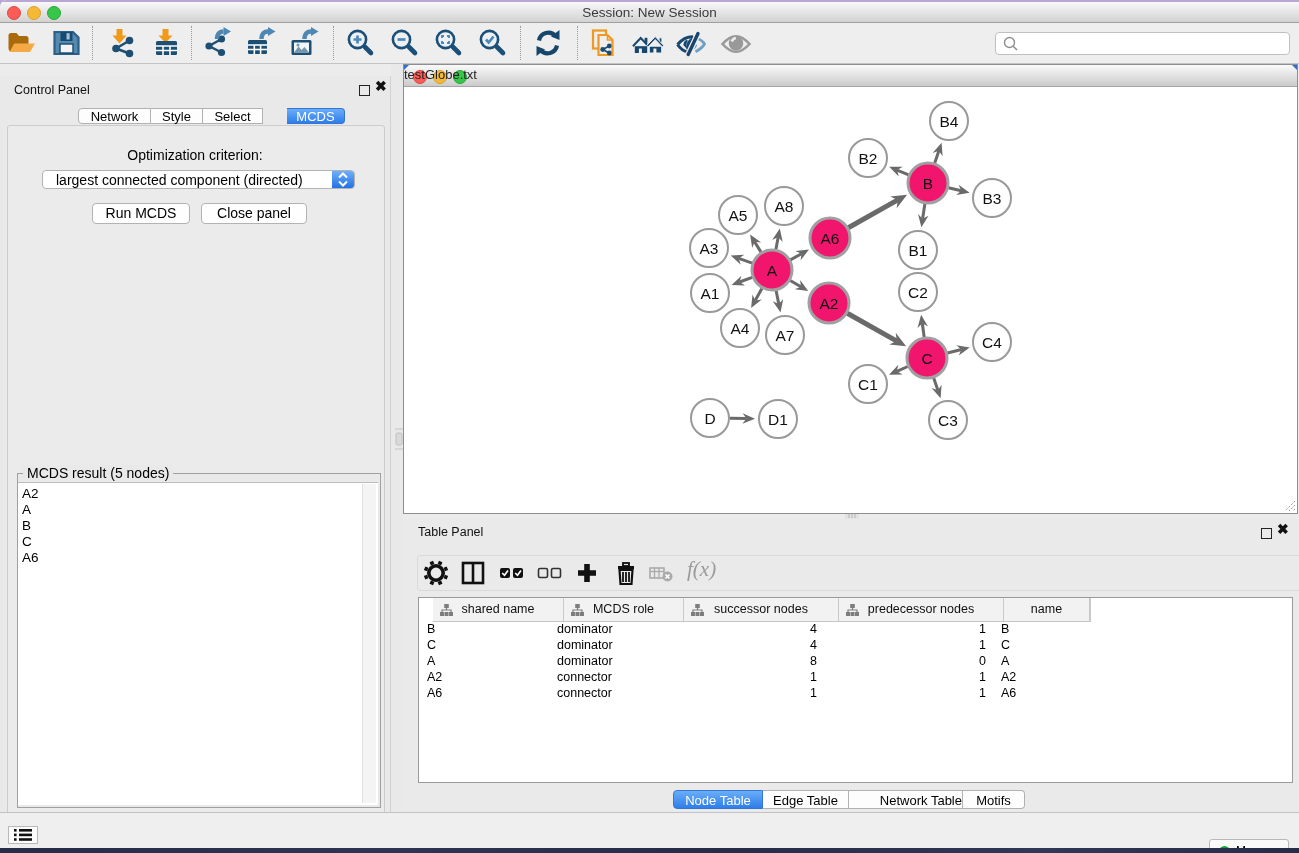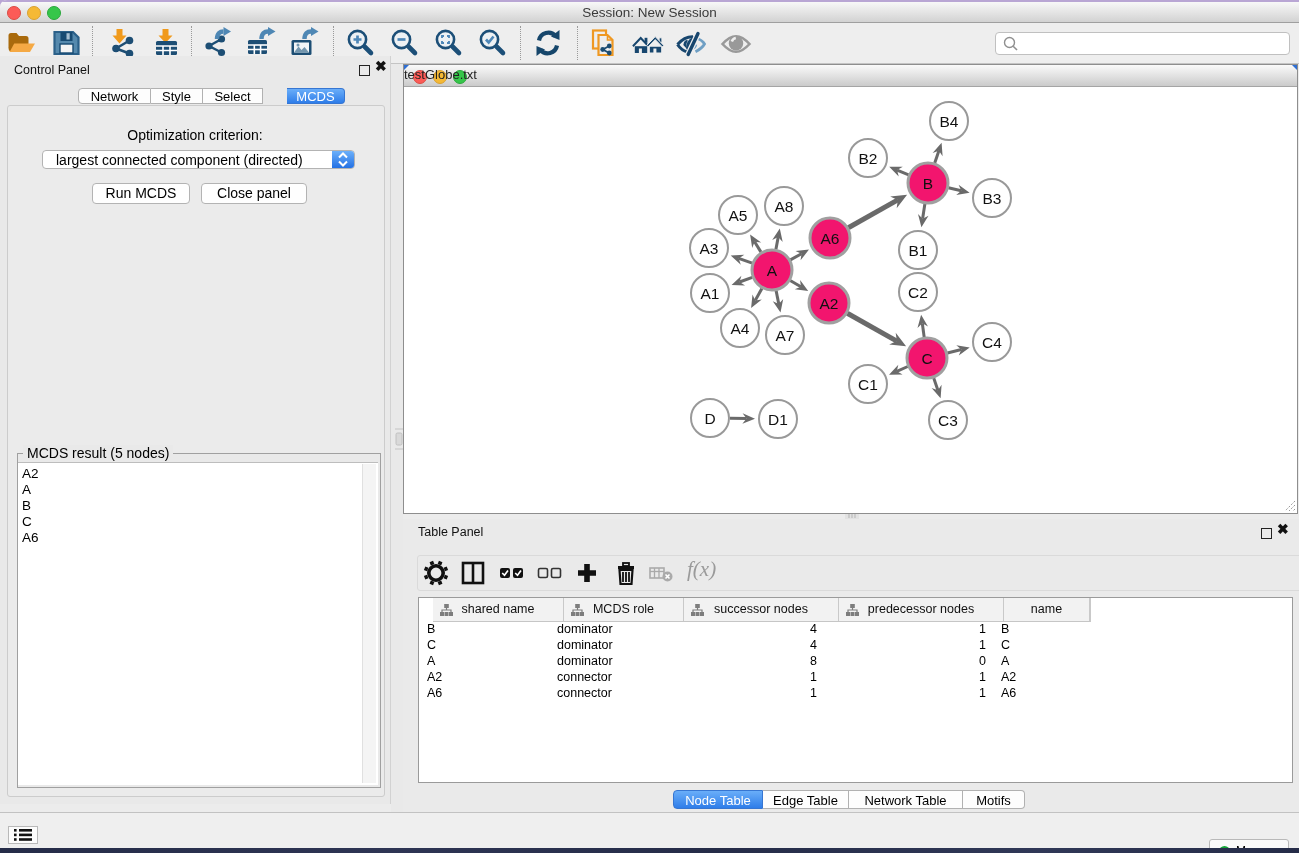--- a/index.html
+++ b/index.html
@@ -12,21 +12,21 @@
 .tl{position:absolute;top:4px;width:12px;height:12px;border-radius:50%;}
 #titletext{position:absolute;top:3px;left:0;width:100%;text-align:center;
  font-size:13.5px;color:#3a3a3a;}
 #toolbar{position:absolute;left:0;top:23px;width:1299px;height:40px;background:#eeeeee;
  border-bottom:1px solid #c4c4c4;}
 .sep{position:absolute;top:3px;height:34px;width:0;border-left:1px dotted #9a9a9a;}
 .ticon{position:absolute;top:5px;}
 #searchbox{position:absolute;left:995px;top:9px;width:293px;height:21px;background:#fff;
  border:1px solid #c0c0c0;border-radius:4px;}
 
-#cp{position:absolute;left:0;top:56px;width:390px;height:748px;background:#e9e9e9;
+#cp{position:absolute;left:0;top:76px;width:390px;height:748px;background:#e9e9e9;
  border-right:1px solid #d2d2d2;}
 #cp .ptitle{position:absolute;left:14px;top:7px;font-size:12.5px;color:#111;}
 .tabs{position:absolute;display:flex;height:16px;}
 .tab{border:1px solid #b1b1b1;border-left:none;background:#fdfdfd;color:#000;
  font-size:13px;text-align:center;line-height:16px;}
 .tab.first{border-left:1px solid #b1b1b1;border-radius:4px 0 0 4px;}
 .tab.last{border-radius:0 4px 4px 0;}
 .tab.sel{background:linear-gradient(#6aaef9,#2e7de9);color:#fff;border-color:#3676d2;}
 #cppane{position:absolute;left:7px;top:49px;width:376px;height:690px;
  border:1px solid #cccccc;border-radius:3px;background:#ebebeb;}
@@ -492,21 +492,21 @@
           <span class="tcell" style="left:8px;">A6</span>
           <span class="tcell" style="left:138px;">connector</span>
           <span class="tcell num" style="left:300px;width:98px;">1</span>
           <span class="tcell num" style="left:470px;width:97px;">1</span>
           <span class="tcell" style="left:582px;">A6</span>
         </div>
   </div>
   <div class="tabs" style="left:270px;top:271px;height:19px;">
         <div class="tab first sel" style="width:88px;line-height:19px;">Node Table</div>
         <div class="tab" style="width:85px;line-height:19px;">Edge Table</div>
-        <div class="tab" style="width:113px;line-height:19px;">Network Table</div>
+        <div class="tab" style="width:113px;line-height:19px;text-align:right;">Network Table</div>
         <div class="tab last" style="width:61px;line-height:19px;">Motifs</div>
       </div>
  </div>
  <div id="status">
   <div id="listbtn">
         <svg width="18" height="12" viewBox="0 0 18 12" style="position:absolute;left:5px;top:2px">
           <rect x="0" y="0" width="2.6" height="2.6" fill="#111"></rect>
           <rect x="5" y="0" width="13" height="2.6" fill="#111"></rect>
           <rect x="0" y="4.6" width="2.6" height="2.6" fill="#111"></rect>
           <rect x="5" y="4.6" width="13" height="2.6" fill="#111"></rect>

